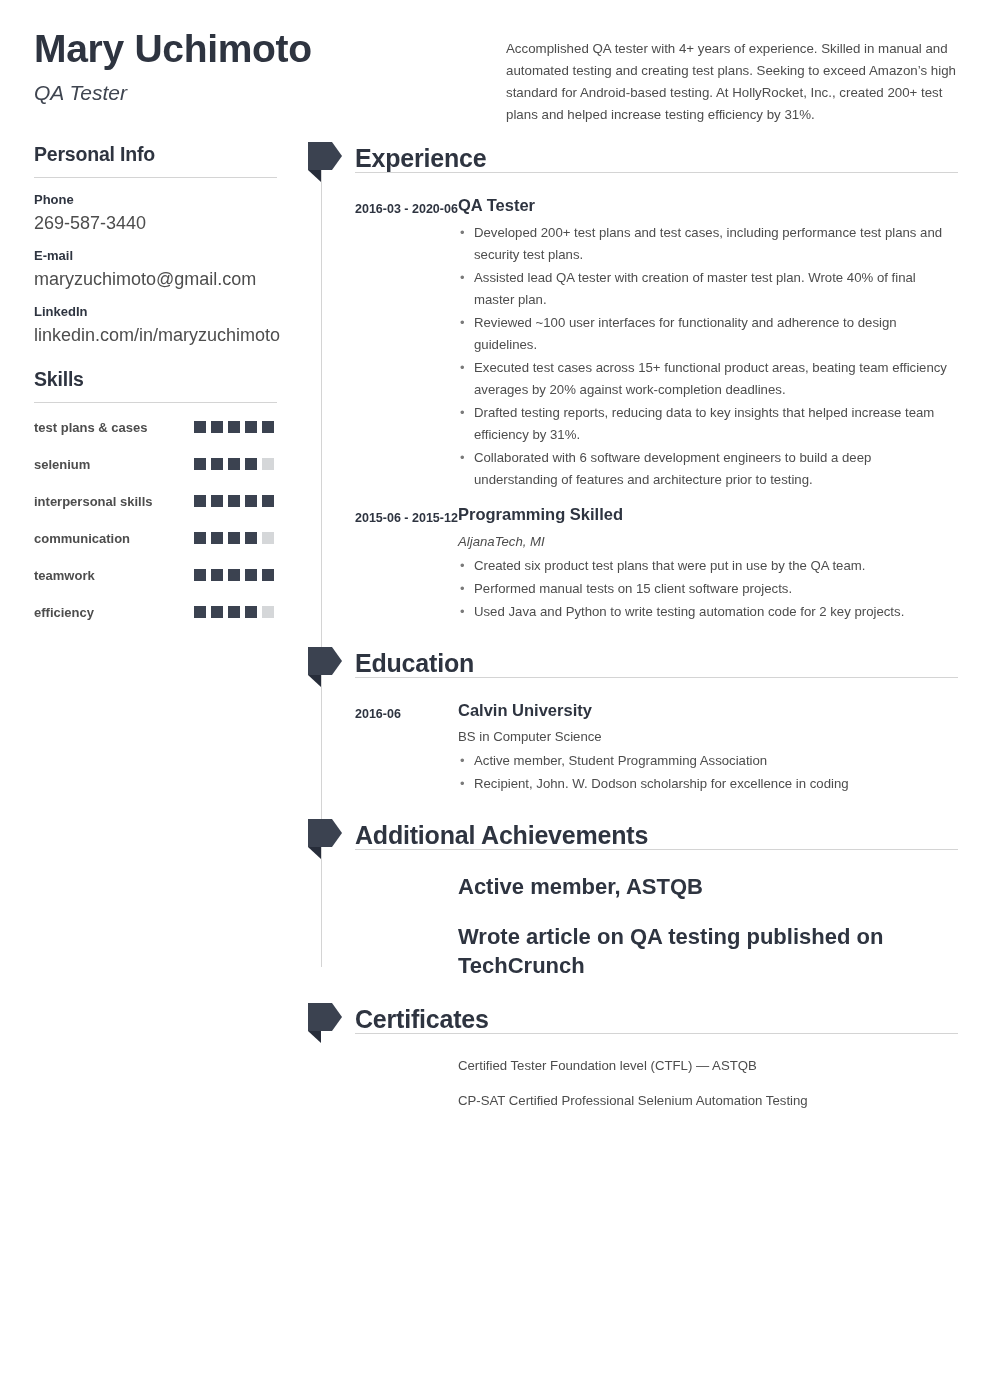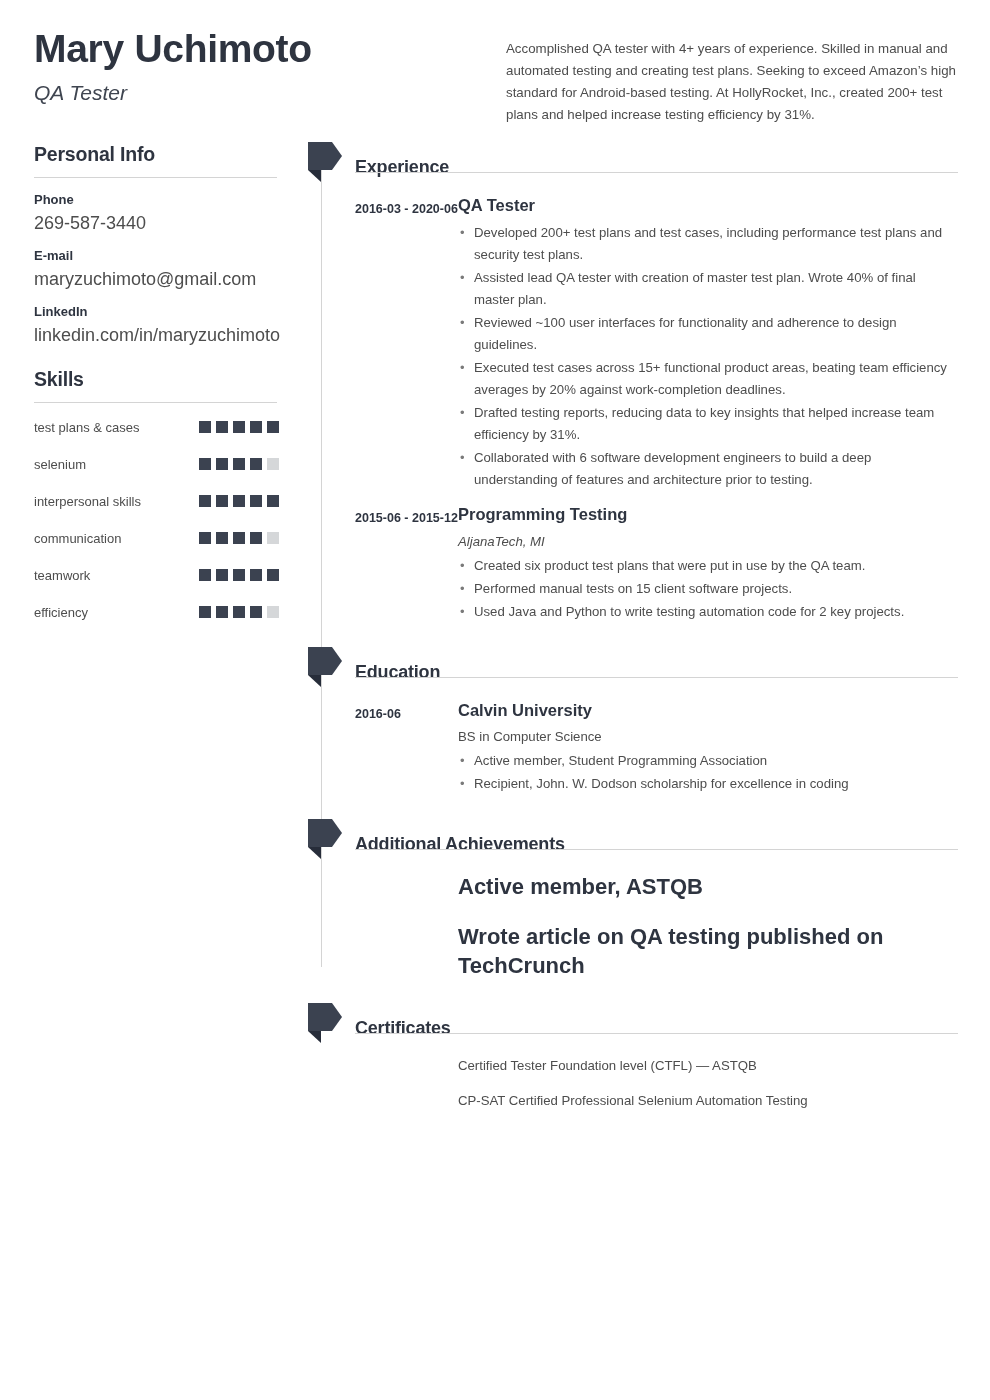--- a/index.html
+++ b/index.html
@@ -86,23 +86,24 @@
     margin-bottom: 6px;
   }
   .info-value {
     font-size: 18px;
     color: #4d4d4d;
   }
 
   .skill-row {
     display: flex;
     align-items: flex-start;
-    justify-content: space-between;
+    justify-content: flex-start;
     margin-bottom: 16px;
     min-height: 17px;
+    font-weight: bold;
   }
   .skill-name {
     font-size: 13px;
     color: #4d4d4d;
     line-height: 21px;
     width: 160px;
     flex: none;
   }
   .skill-bars {
     display: flex;
@@ -144,22 +145,22 @@
   .ribbon {
     position: absolute;
     left: 0px;
     top: 2px;
     width: 34px;
     height: 40px;
   }
   .sec-title {
     position: absolute;
     left: 47px;
-    top: 17px;
-    font-size: 18px;
+    top: 4px;
+    font-size: 25px;
     font-weight: bold;
     color: #2e3440;
     letter-spacing: -0.2px;
   }
   .sec-rule {
     position: absolute;
     left: 47px;
     top: 32px;
     width: 603px;
     height: 1px;
@@ -362,21 +363,21 @@
                 <li>Reviewed ~100 user interfaces for functionality and adherence to design guidelines.</li>
                 <li>Executed test cases across 15+ functional product areas, beating team efficiency averages by 20% against work-completion deadlines.</li>
                 <li>Drafted testing reports, reducing data to key insights that helped increase team efficiency by 31%.</li>
                 <li>Collaborated with 6 software development engineers to build a deep understanding of features and architecture prior to testing.</li>
               </ul>
             </div>
           </div>
           <div class="entry">
             <div class="entry-date">2015-06 - 2015-12</div>
             <div class="entry-body">
-              <div class="entry-role">Programming Testing</div>
+              <div class="entry-role">Programming Skilled</div>
               <div class="entry-org">AljanaTech, MI</div>
               <ul class="bullets">
                 <li>Created six product test plans that were put in use by the QA team.</li>
                 <li>Performed manual tests on 15 client software projects.</li>
                 <li>Used Java and Python to write testing automation code for 2 key projects.</li>
               </ul>
             </div>
           </div>
         </div>
     </div>

